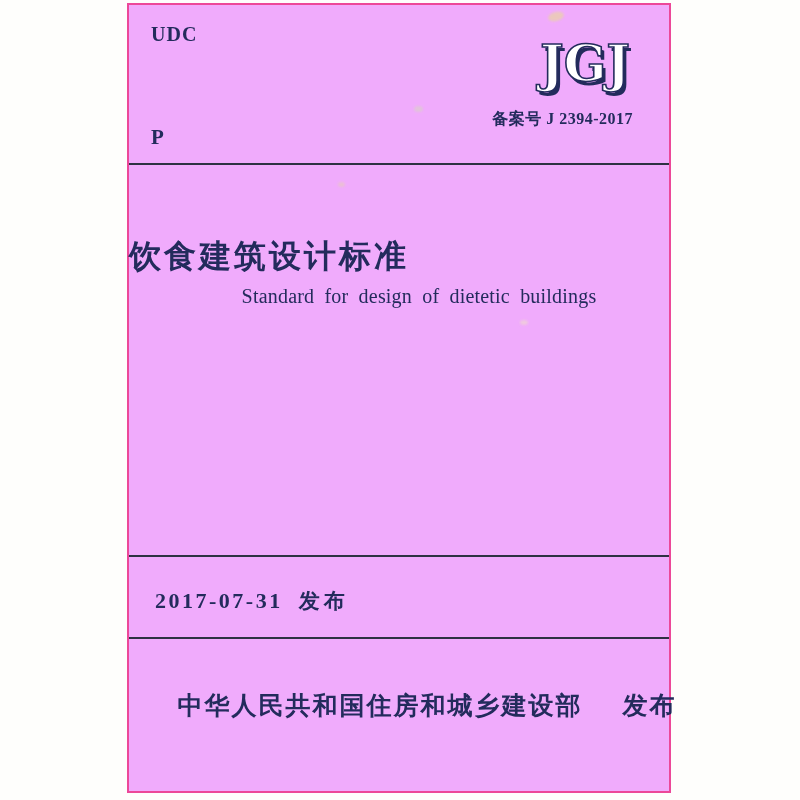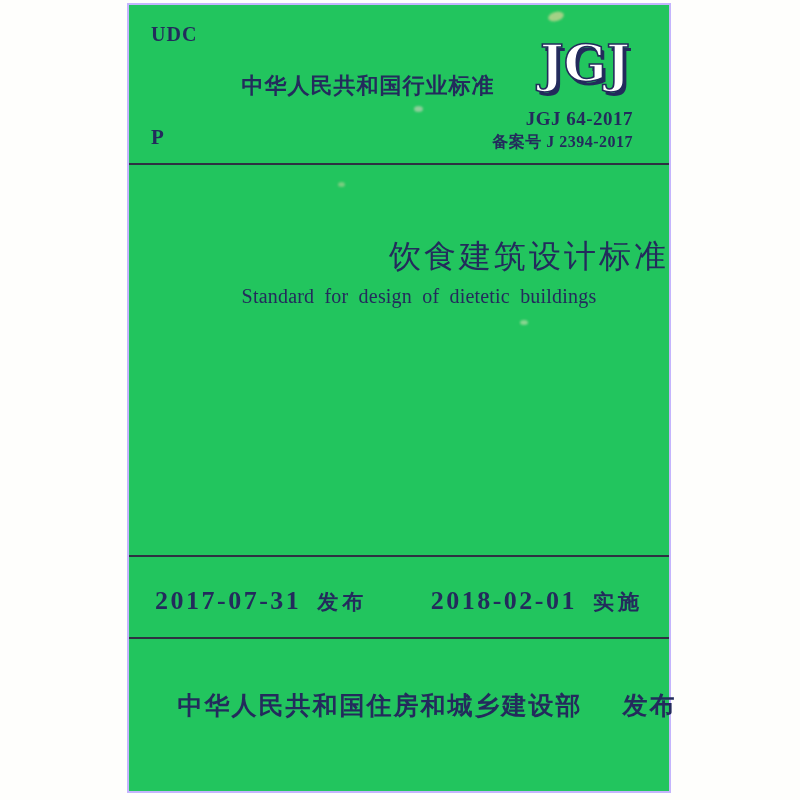--- a/index.html
+++ b/index.html
@@ -4,21 +4,21 @@
 <style>
   html,body{margin:0;padding:0;}
   body{
     width:800px;height:800px;position:relative;overflow:hidden;
     background:#fefefc;
     font-family:"Liberation Serif","DejaVu Serif",serif;
     color:#232b5c;
   }
   .cover{
     position:absolute;left:127px;top:3px;width:540px;height:786px;
-    border:2px solid #c4b5fd;background:#22c55e;
+    border:2px solid #ec4899;background:#f0abfc;
   }
   
   .header-band{
     position:absolute;left:0;top:0;width:100%;height:158px;
     border-bottom:2px solid #2e3142;
   }
   .udc{
     position:absolute;left:22px;top:18px;
     font-size:20px;font-weight:bold;letter-spacing:1px;
   }
@@ -36,37 +36,37 @@
     position:absolute;right:36px;top:102px;text-align:right;line-height:23px;
     font-weight:bold;
   }
   .code-main{font-size:19px;letter-spacing:.5px;}
   .code-record{
     font-size:16px;letter-spacing:.5px;
     font-family:"Liberation Serif","DejaVu Serif",serif;
   }
   
   .title-cn{
-    position:absolute;left:0;top:230px;width:100%;text-align:right;
-    font-size:32px;font-weight:normal;letter-spacing:3px;
+    position:absolute;left:0;top:230px;width:100%;text-align:left;
+    font-size:32px;font-weight:bold;letter-spacing:3px;
   }
   .title-en{
     position:absolute;left:0;top:280px;width:100%;text-align:center;
     font-size:20px;word-spacing:5px;letter-spacing:.2px;padding-left:20px;
   }
   
   .dates-band{
     position:absolute;left:0;top:550px;width:100%;height:84px;
     border-top:2px solid #2e3142;border-bottom:2px solid #2e3142;
     box-sizing:border-box;
     display:flex;align-items:center;justify-content:space-between;
     padding:8px 26px 0 26px;
   }
   .date-group{display:flex;align-items:baseline;gap:16px;font-weight:bold;}
-  .date-val{font-size:26px;letter-spacing:2.5px;}
+  .date-val{font-size:22px;letter-spacing:2.5px;}
   .date-label{
     font-family:"Liberation Sans","DejaVu Sans",sans-serif;
     font-size:21px;letter-spacing:4px;
   }
   
   .publisher-row{
     position:absolute;left:0;top:684px;width:100%;text-align:center;
     font-family:"Liberation Sans","DejaVu Sans",sans-serif;
     font-size:25px;font-weight:bold;letter-spacing:2px;white-space:nowrap;padding-left:28px;
   }
@@ -79,44 +79,38 @@
   .speck4{left:520px;top:320px;width:8px;height:5px;background:#efe6c2;opacity:.5;}
 </style>
 </head>
 <body>
 
 <div class="cover">
 
   <div class="header-band">
     <div class="udc">UDC</div>
     <div class="p-mark">P</div>
-    <div class="header-cn">中华人民共和国行业标准</div>
 
     <svg class="logo" viewBox="0 0 100 62" xmlns="http://www.w3.org/2000/svg" aria-hidden="true">
       <text x="53" y="50" text-anchor="middle" font-family="'DejaVu Serif','Liberation Serif',serif" font-size="50" font-weight="bold" fill="#232b5c">JGJ</text>
       <text x="50" y="46" text-anchor="middle" font-family="'DejaVu Serif','Liberation Serif',serif" font-size="50" font-weight="bold" fill="#ffffff" stroke="#232b5c" stroke-width="1.6">JGJ</text>
     </svg>
 
     <div class="codes">
-      <div class="code-main">JGJ 64-2017</div>
       <div class="code-record">备案号 J 2394-2017</div>
     </div>
   </div>
 
   <div class="title-cn">饮食建筑设计标准</div>
   <div class="title-en">Standard for design of dietetic buildings</div>
 
   <div class="dates-band">
     <div class="date-group">
       <span class="date-val">2017-07-31</span>
       <span class="date-label">发布</span>
-    </div>
-    <div class="date-group">
-      <span class="date-val">2018-02-01</span>
-      <span class="date-label">实施</span>
     </div>
   </div>
 
   <div class="publisher-row">
     <span>中华人民共和国住房和城乡建设部</span><span class="publisher-gap"></span><span>发布</span>
   </div>
 
 </div>
 
 <div class="speck speck1"></div>

